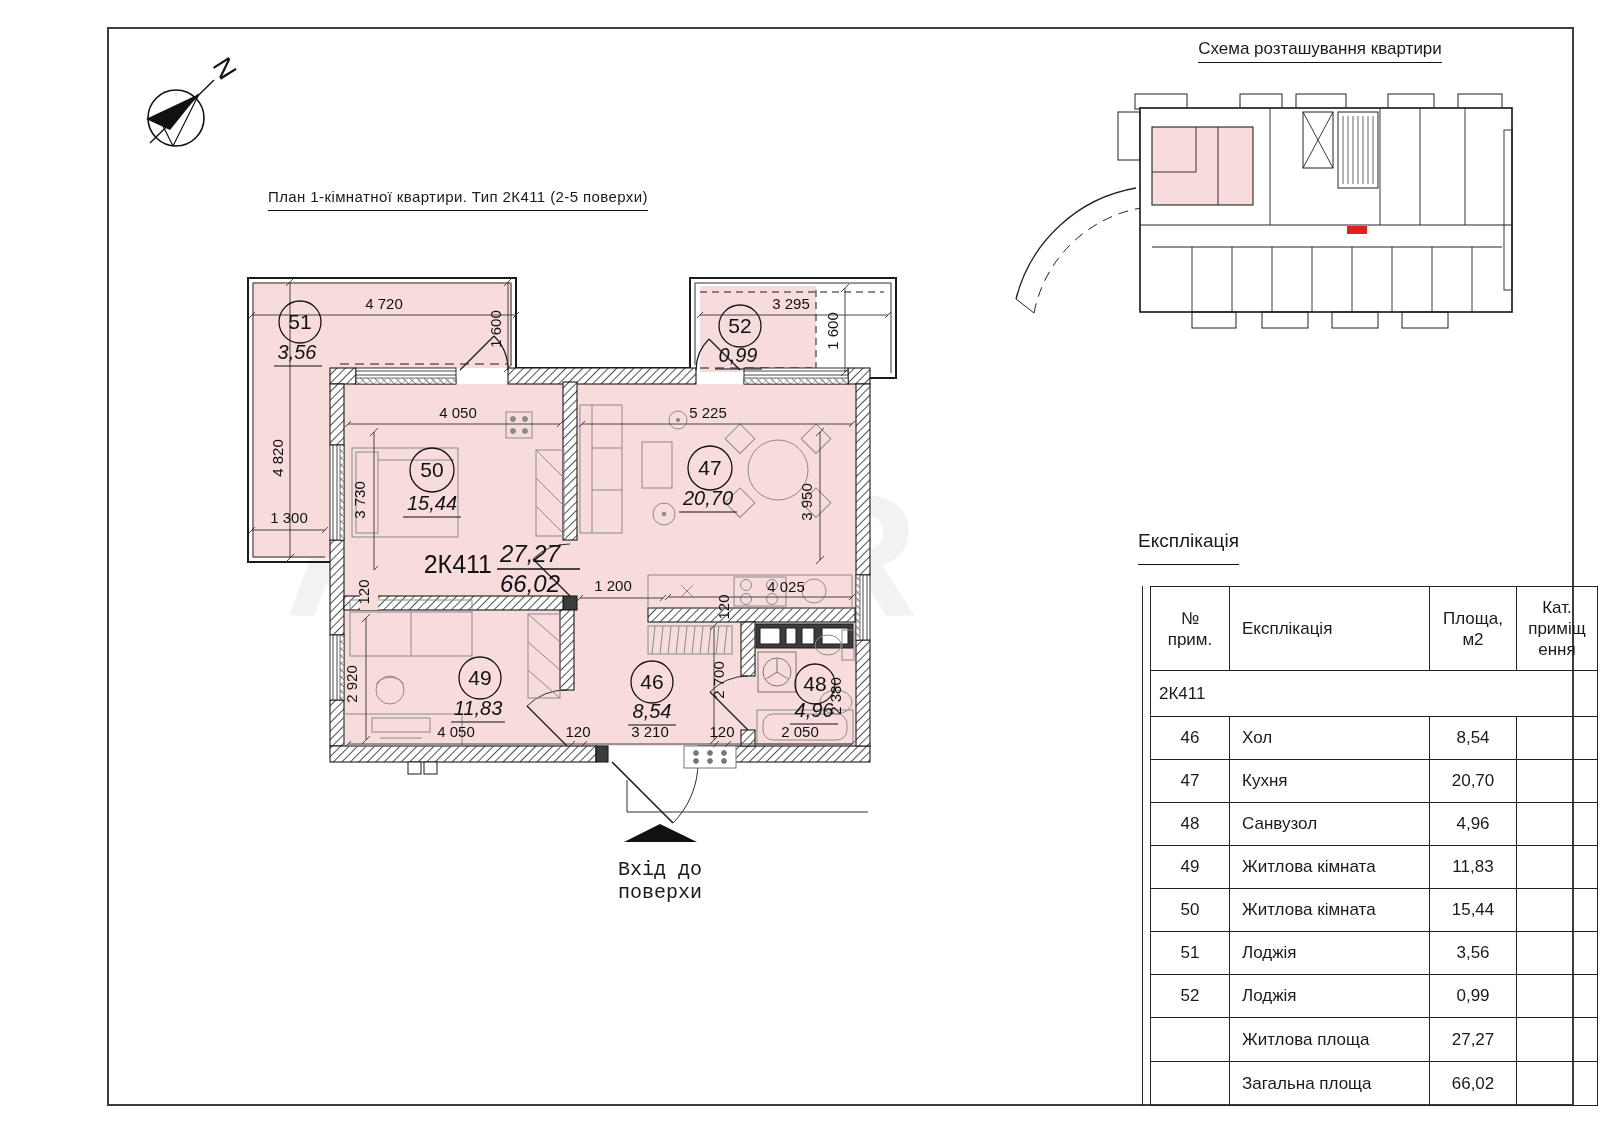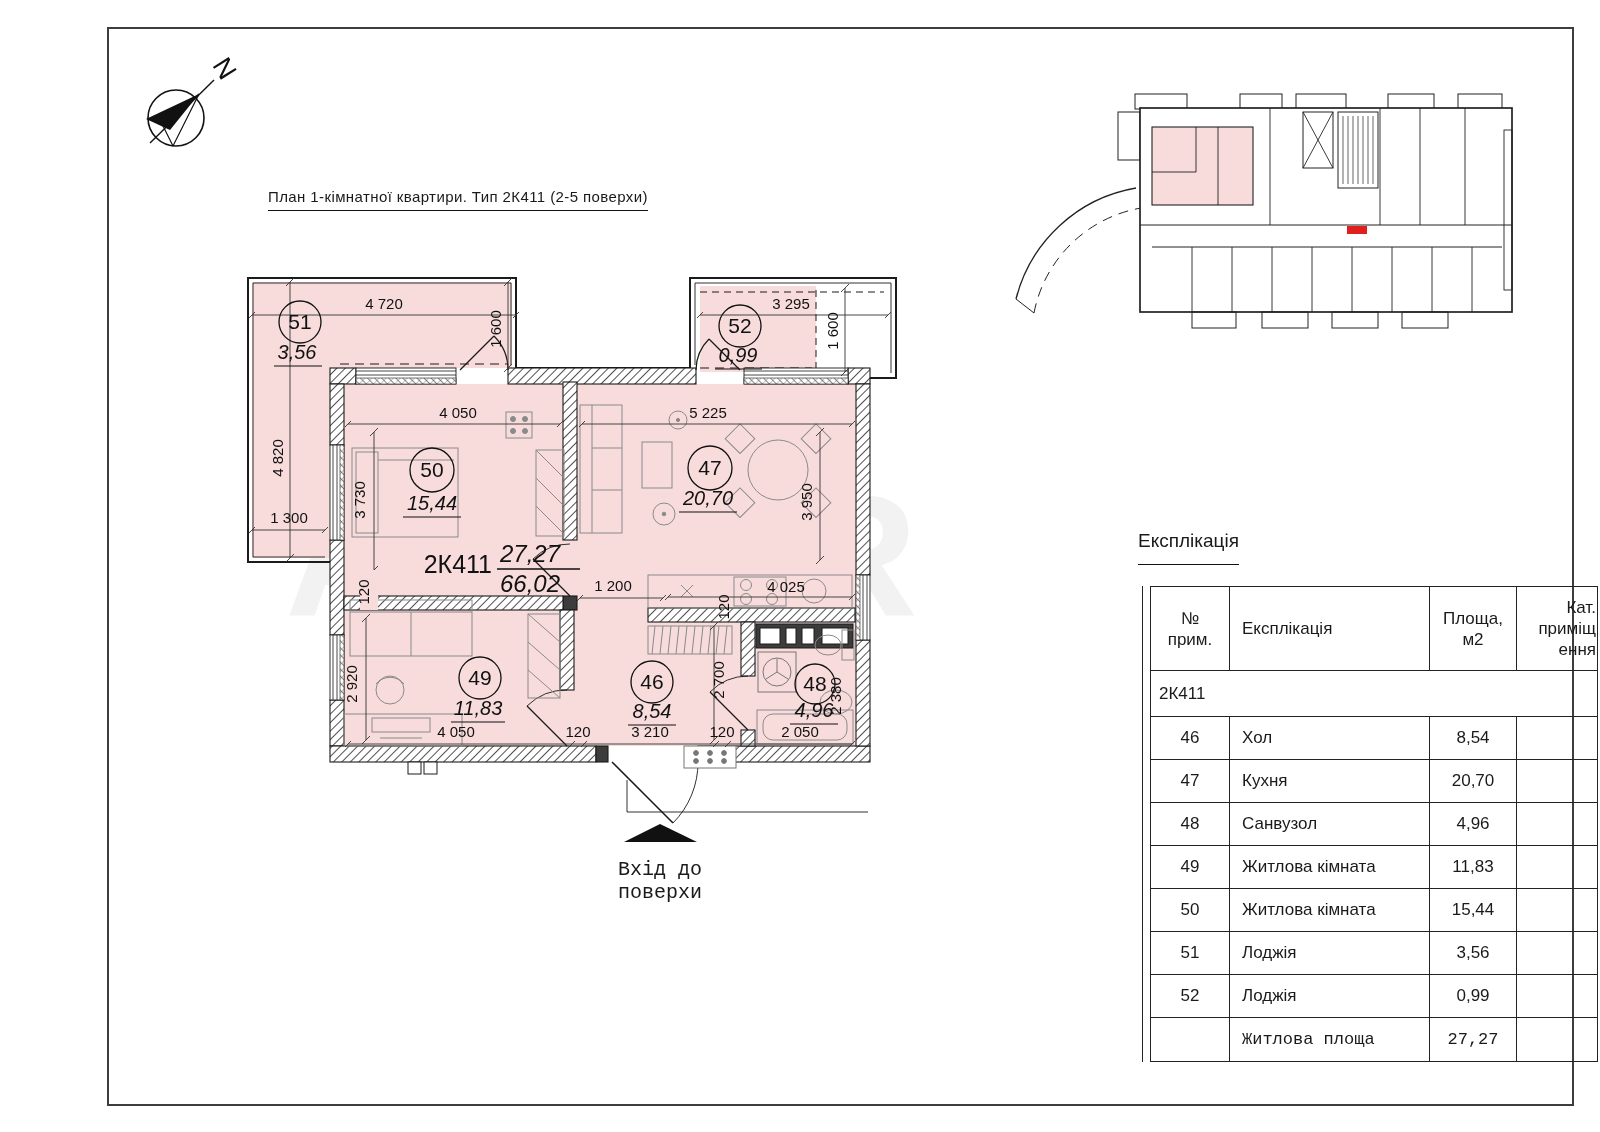--- a/index.html
+++ b/index.html
@@ -11,38 +11,39 @@
   .schema-title .ln{display:inline-block;border-bottom:1.4px solid #111;padding-bottom:1px;white-space:nowrap;}
   .watermark{position:absolute;left:285px;top:455px;font-size:175px;font-weight:bold;letter-spacing:14px;color:rgba(125,125,125,0.10);pointer-events:none;}
   .expl-title{position:absolute;left:1138px;top:530px;font-size:19px;border-bottom:1.5px solid #111;padding-bottom:12px;}
   .expl{position:absolute;left:1142px;top:586px;border-left:1.5px solid #222;padding-left:7px;}
   .expl table{border-collapse:collapse;table-layout:fixed;}
   .expl td,.expl th{border:1.4px solid #222;font-size:17px;font-weight:normal;overflow:hidden;}
   .expl th{white-space:pre-line;text-align:center;vertical-align:middle;line-height:21px;}
   .expl .c-num{width:76px;text-align:center;}
   .expl .c-name{width:186px;text-align:left;padding-left:12px;}
   .expl .c-area{width:84px;text-align:center;}
-  .expl .c-cat{width:78px;text-align:right;}
+  .expl .c-cat{width:78px;}
   .expl tr.hdr{height:84px;}
   .expl tr.grp{height:46px;}
   .expl tr.row{height:43px;}
-  .expl tr.sum{height:44px;font-family:Liberation Mono, monospace;}
+  .expl tr.sum{height:44px;}
   .expl tr.grp td{text-align:left;padding-left:8px;}
   .entr-label{position:absolute;left:580px;top:858px;width:160px;text-align:center;font-size:20px;line-height:23px;font-family:Liberation Mono, monospace;}
 </style>
 </head>
 <body>
 
 <div class="frame"></div>
 
 <div class="watermark">ALVAR</div>
 
 <div class="plan-title">План 1-кімнатної квартири. Тип 2К411 (2-5 поверхи)</div>
 
 <div class="schema-title">
+  <div><span class="ln">Схема розташування квартири</span></div>
 </div>
 
 <svg class="plan" viewBox="0 0 1600 1132">
   <defs>
     <pattern id="ht" width="6" height="6" patternUnits="userSpaceOnUse" patternTransform="rotate(45)">
       <rect width="6" height="6" fill="#ffffff"></rect>
       <line x1="0" y1="0" x2="0" y2="6" stroke="#3c3c3c" stroke-width="1.8"></line>
     </pattern>
     <pattern id="cx" width="5" height="5" patternUnits="userSpaceOnUse" patternTransform="rotate(45)">
       <rect width="5" height="5" fill="#fff"></rect>
@@ -515,15 +516,21 @@
       <td class="c-name">Лоджія</td>
       <td class="c-area">0,99</td>
       <td class="c-cat"></td>
     </tr>
     <tr class="sum">
       <td class="c-num"></td>
       <td class="c-name">Житлова площа</td>
       <td class="c-area">27,27</td>
       <td class="c-cat"></td>
     </tr>
+    <tr class="sum">
+      <td class="c-num"></td>
+      <td class="c-name">Загальна площа</td>
+      <td class="c-area">66,02</td>
+      <td class="c-cat"></td>
+    </tr>
   </tbody>
     </table>
 </div>
 
 </body></html>

